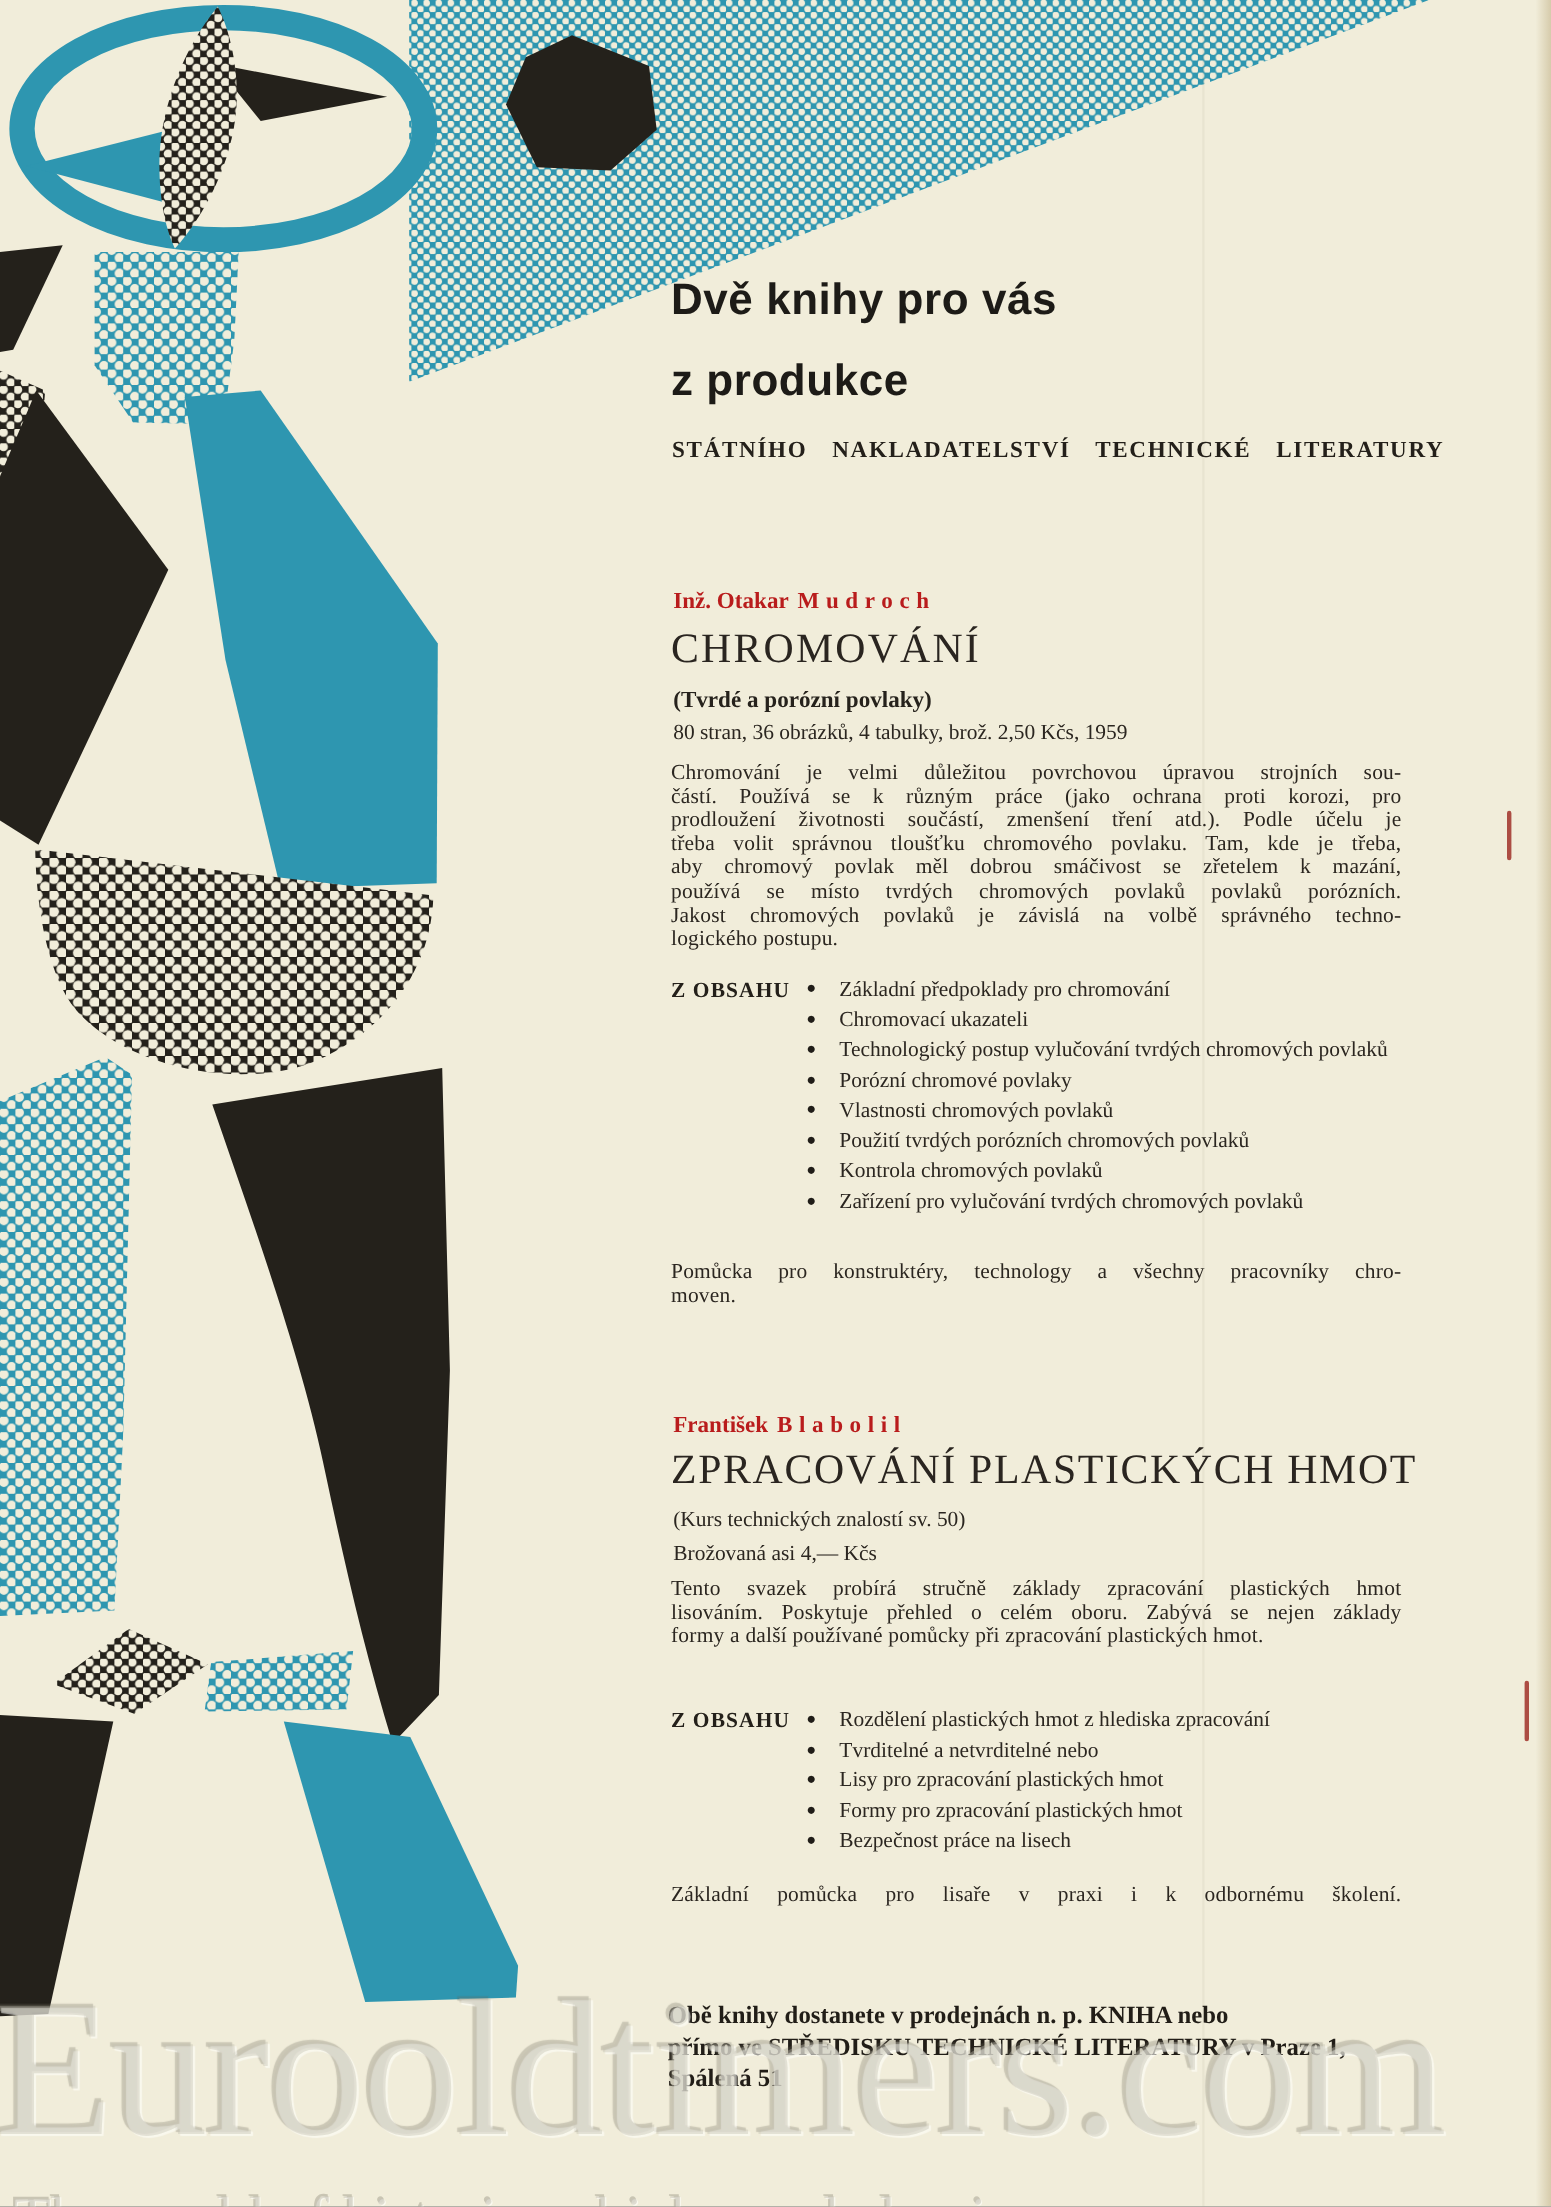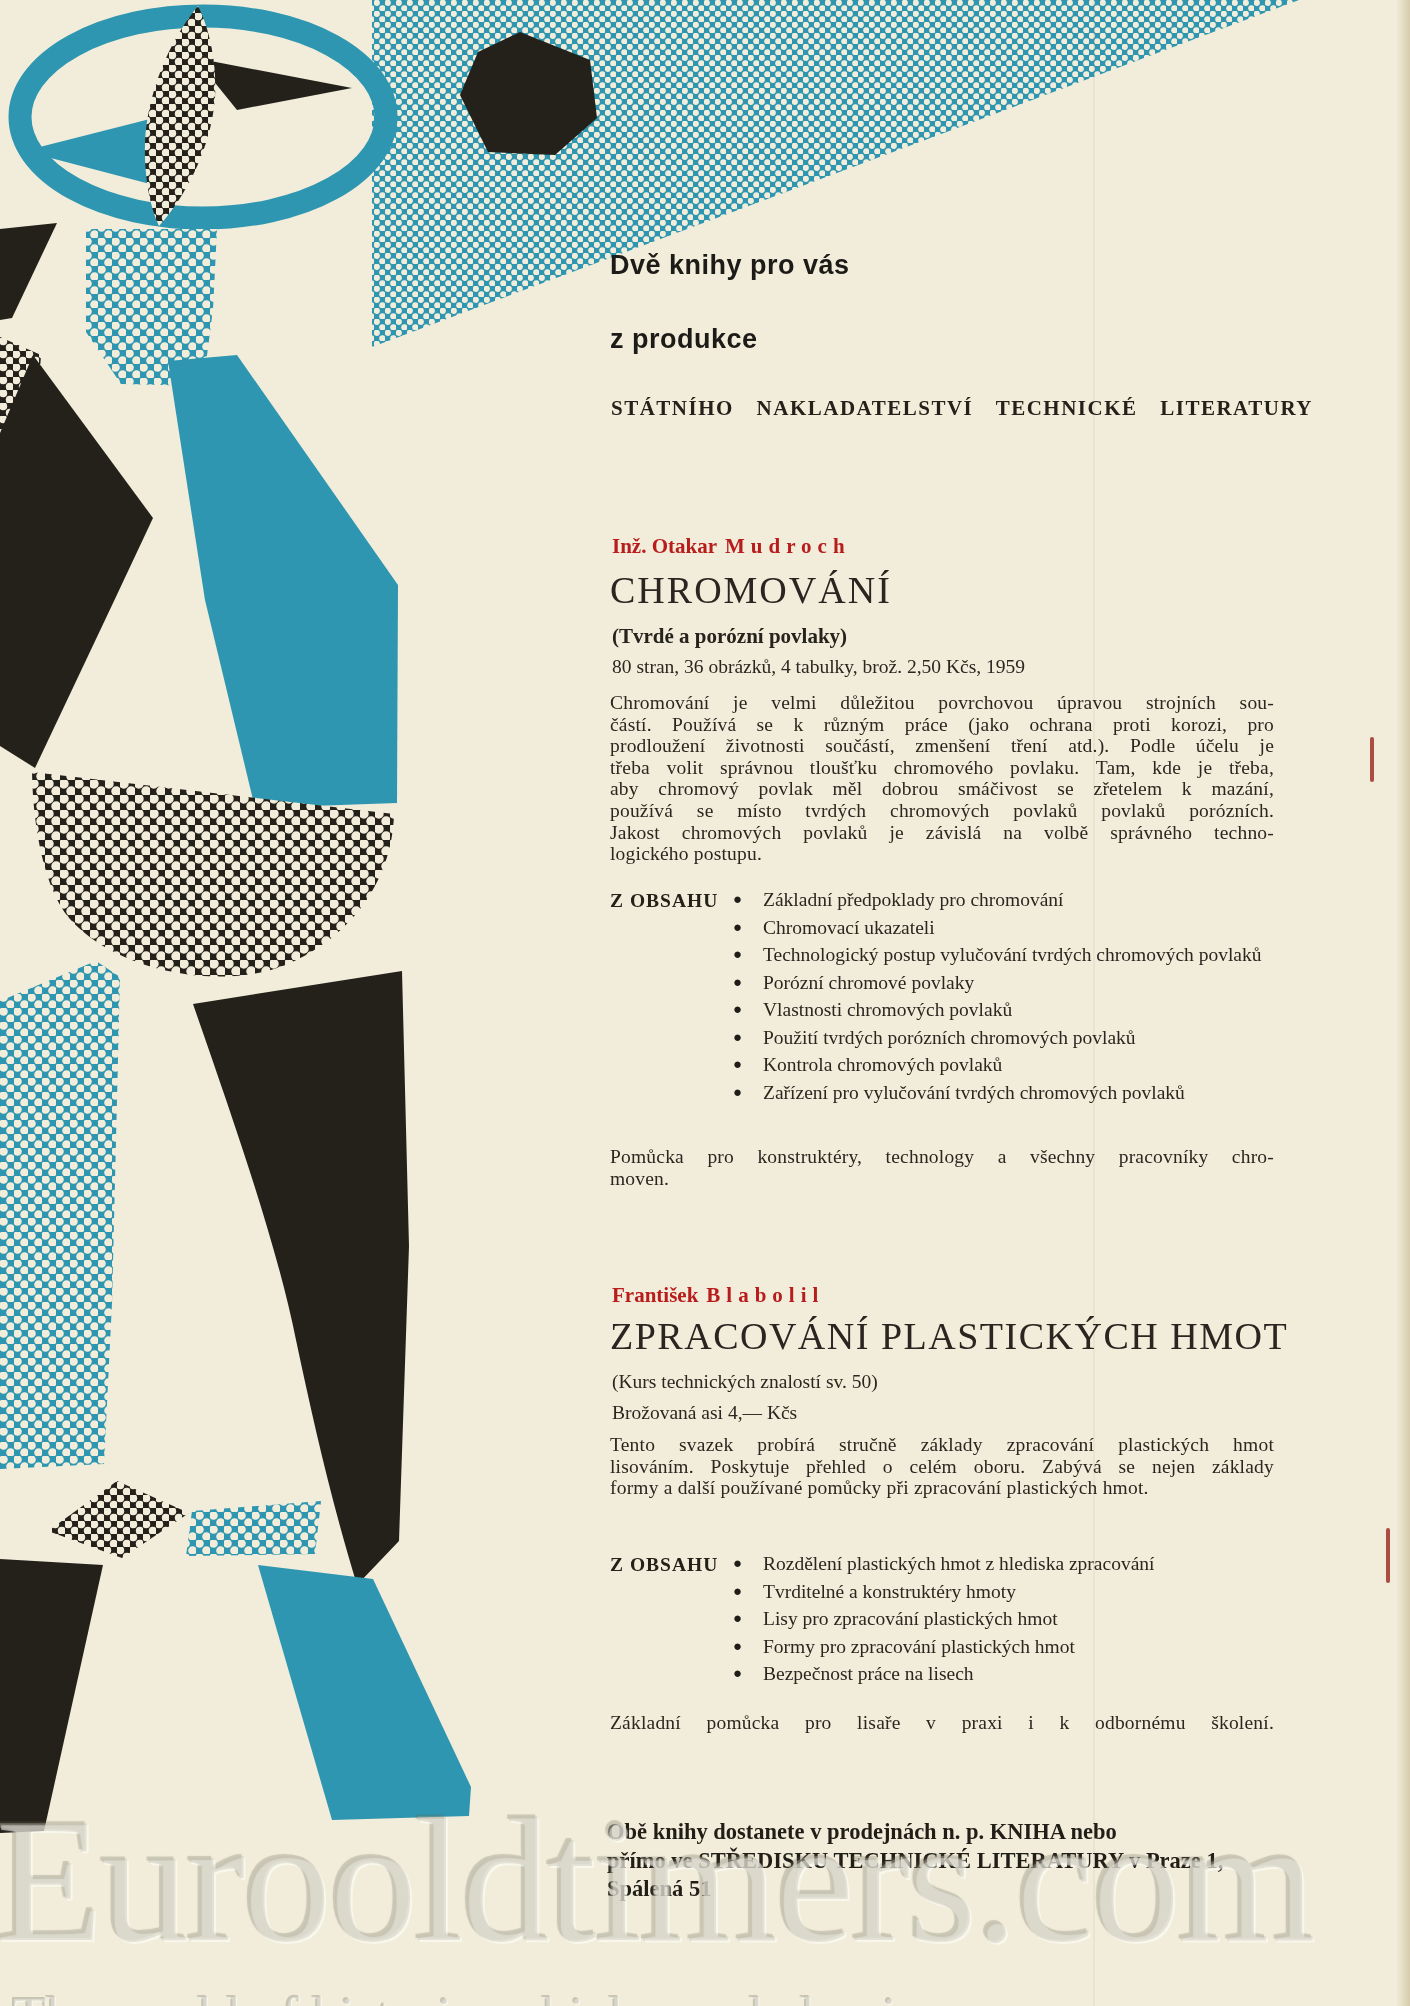--- a/index.html
+++ b/index.html
@@ -3,21 +3,21 @@
 <meta charset="utf-8">
 <style>
   html,body{margin:0;padding:0;background:#888;}
   #page{position:relative;width:1410px;height:2006px;background:#f1edda;overflow:hidden;
         font-family:"Liberation Serif", serif;color:#2b2620;}
   #page::after{content:"";position:absolute;right:0;top:0;width:14px;height:100%;
         background:linear-gradient(to right, rgba(180,160,110,0), rgba(170,148,95,.38));pointer-events:none;}
   .crease{position:absolute;top:0;left:1093px;width:2px;height:100%;background:rgba(120,110,90,.07);}
   .abs{position:absolute;}
   
-  .h1{font-family:"Liberation Sans", sans-serif;font-weight:bold;font-size:27px;color:#1d1b17;letter-spacing:.5px;}
+  .h1{font-family:"Liberation Sans", sans-serif;font-weight:bold;font-size:40px;color:#1d1b17;letter-spacing:.5px;}
   .pub{font-weight:bold;font-size:21px;letter-spacing:1.5px;word-spacing:16px;color:#24201a;}
   .author{font-weight:bold;font-size:21px;color:#b91c1c;}
   .author .surname{letter-spacing:6px;margin-left:8px;}
   .btitle{font-size:38px;letter-spacing:2px;color:#2a2520;}
   .bsub{font-weight:bold;font-size:21px;color:#26221c;}
   .bmeta{font-size:19.5px;}
   .para{width:664px;font-size:19.5px;line-height:21.6px;letter-spacing:.2px;}
   .jline{text-align:justify;text-align-last:justify;white-space:normal;}
   .para .jline:last-child{text-align-last:left;}
   .para.force .jline:last-child{text-align-last:justify;}
@@ -183,21 +183,21 @@
   <div class="abs obsah-label" style="left:610px;top:1554px;">Z OBSAHU</div>
   <div class="abs clist" style="left:733px;top:1552px;">
 
       <div class="citem">
         <span class="bullet">●</span>
         <span class="ctext">Rozdělení plastických hmot z hlediska zpracování</span>
       </div>
 
       <div class="citem">
         <span class="bullet">●</span>
-        <span class="ctext">Tvrditelné a konstruktéry hmoty</span>
+        <span class="ctext">Tvrditelné a netvrditelné nebo</span>
       </div>
 
       <div class="citem">
         <span class="bullet">●</span>
         <span class="ctext">Lisy pro zpracování plastických hmot</span>
       </div>
 
       <div class="citem">
         <span class="bullet">●</span>
         <span class="ctext">Formy pro zpracování plastických hmot</span>

